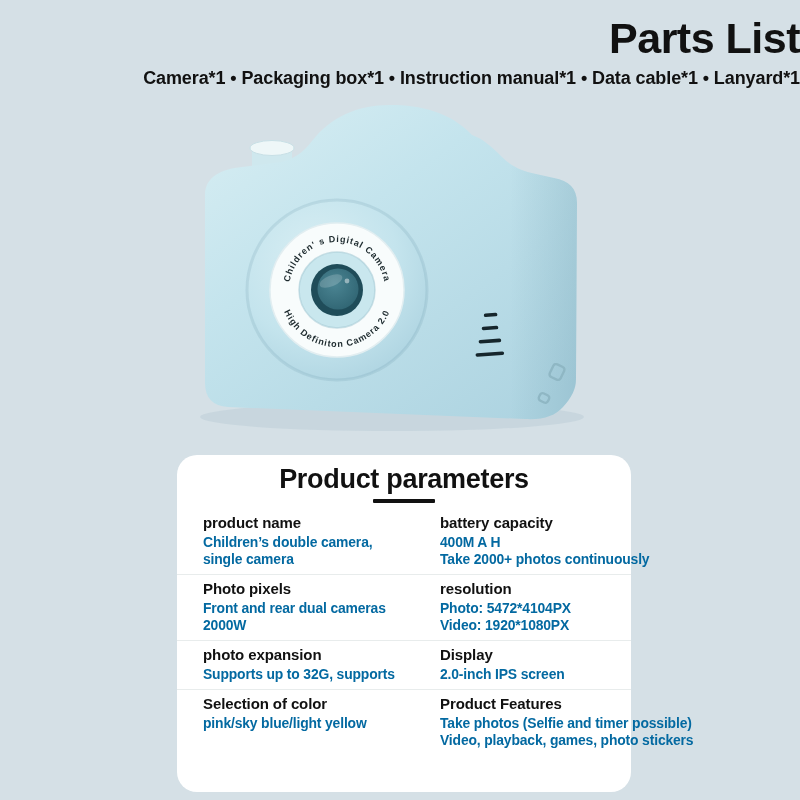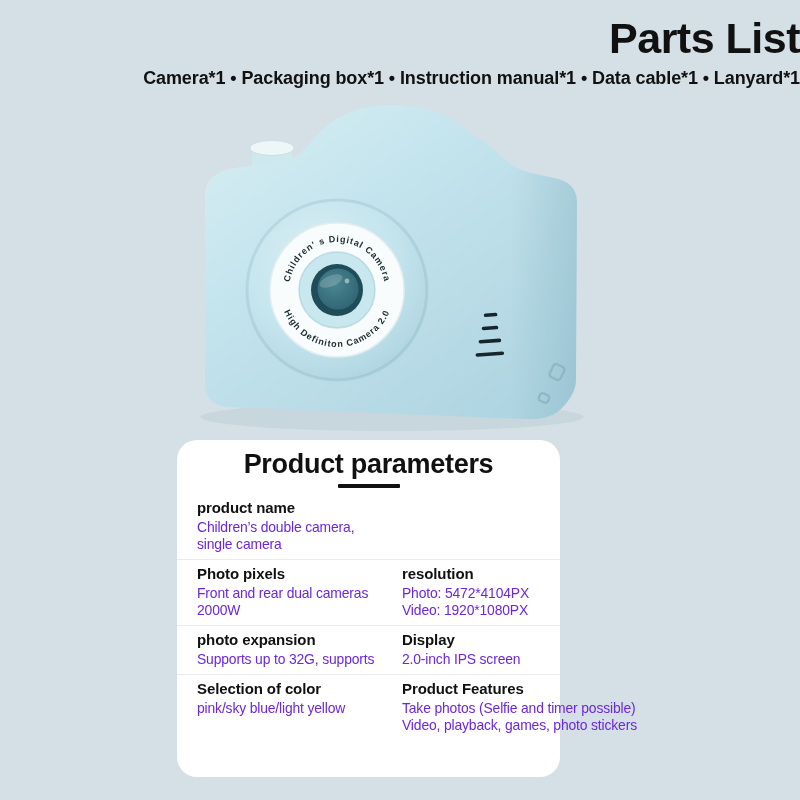--- a/index.html
+++ b/index.html
@@ -22,44 +22,45 @@
     font-size: 18px; font-weight: 700; letter-spacing: -0.1px;
     color: var(--ink, #111);
   }
   .photo-wrap { position: absolute; top: 95px; left: 0; width: 800px; height: 350px; }
   .lens-arc-text {
     font-family: "Liberation Sans", sans-serif;
     font-size: 9px; font-weight: 700; letter-spacing: 0.9px;
     fill: #1d2a2e;
   }
   .param-card {
-    position: absolute; left: 177px; top: 440px;
-    width: 383px; height: 337px;
+    position: absolute; left: 177px; top: 455px;
+    width: 454px; height: 337px;
     background: var(--card-bg, #fff);
     border-radius: 20px;
     box-sizing: border-box;
   }
   .card-title {
     margin: 9px 0 0 0; text-align: center;
     font-size: 27px; font-weight: 700; letter-spacing: -0.3px;
     color: var(--ink, #111);
   }
   .title-underline {
     width: 62px; height: 4px; background: var(--ink, #111);
     margin: 4px auto 6px auto; border-radius: 1px;
   }
   .rows { margin-top: 2px; }
   .param-row {
     display: grid; grid-template-columns: 205px 1fr;
-    padding: 5px 8px 6px 20px;
+    padding: 5px 8px 6px 26px;
     border-bottom: 1px solid var(--divider, #e8ecec);
+    gap: 32px;
   }
   .param-row:last-child { border-bottom: none; }
   .param-label { font-size: 15px; font-weight: 700; line-height: 17px; margin-bottom: 3px; letter-spacing: -0.1px; }
-  .param-line { font-size: 13.9px; line-height: 17px; letter-spacing: -0.15px; white-space: nowrap; color: #6d28d9; }
+  .param-line { font-size: 13.9px; line-height: 17px; letter-spacing: -0.15px; white-space: nowrap; color: #0369a1; font-weight: bold; }
 </style>
 </head>
 <body>
 
 <div class="header">
   <h1 class="main-title">Parts List</h1>
   <p class="subtitle">Camera*1 • Packaging box*1 • Instruction manual*1 • Data cable*1 • Lanyard*1</p>
 </div>
 
 <div class="photo-wrap">
@@ -145,20 +146,25 @@
   <div class="title-underline"></div>
 
   <div class="rows">
 
     <div class="param-row">
       <div>
         <div class="param-label">product name</div>
         <div class="param-line">Children’s double camera,</div>
         <div class="param-line">single camera</div>
       </div>
+      <div>
+        <div class="param-label">battery capacity</div>
+        <div class="param-line">400M A H</div>
+        <div class="param-line">Take 2000+ photos continuously</div>
+      </div>
     </div>
 
     <div class="param-row">
       <div>
         <div class="param-label">Photo pixels</div>
         <div class="param-line">Front and rear dual cameras</div>
         <div class="param-line">2000W</div>
       </div>
       <div>
         <div class="param-label">resolution</div>

